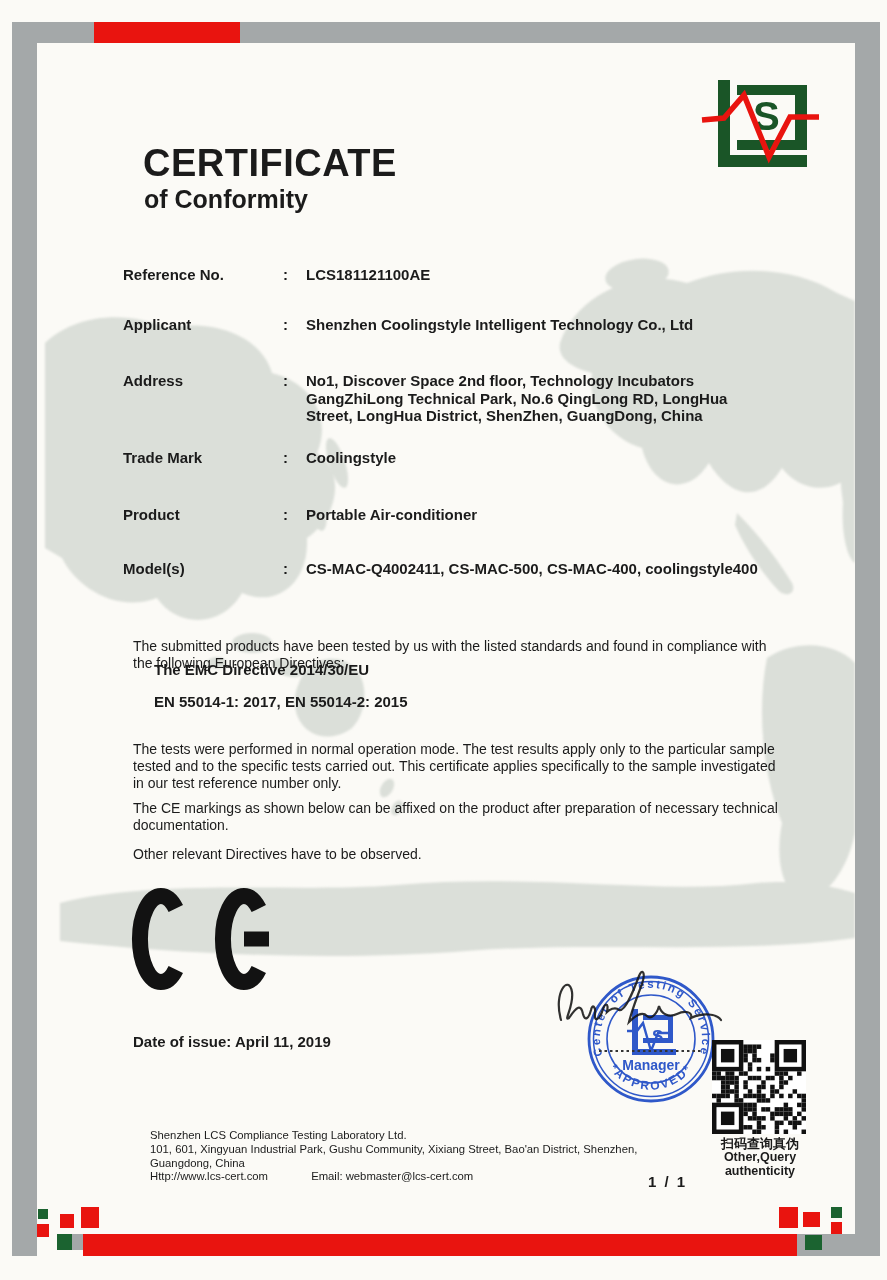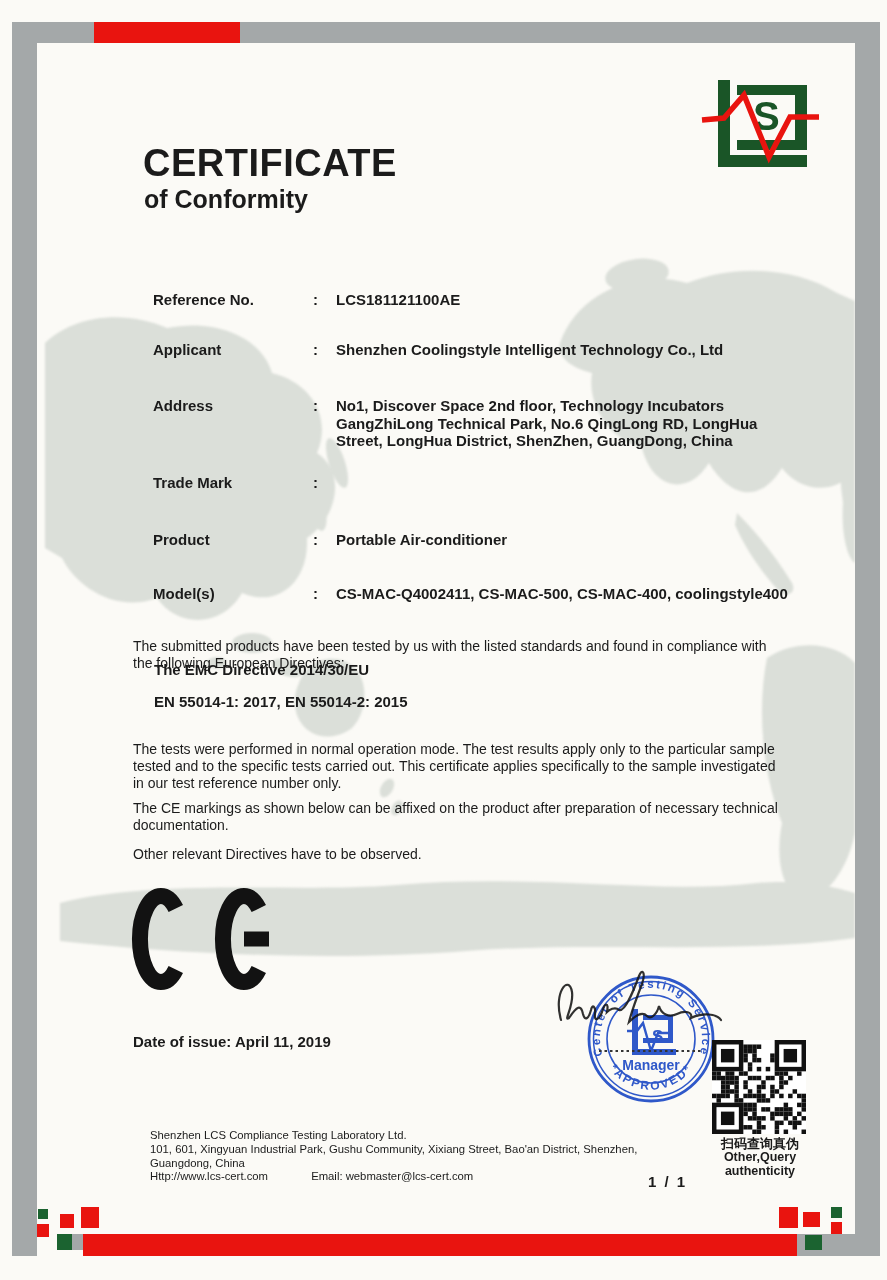--- a/index.html
+++ b/index.html
@@ -13,21 +13,21 @@
   .sq.green{background:#1b6330;}
   .sq.gray{background:#a4a8a9;}
   .sq.redsq{background:#e9140f;}
   
   #map-svg{position:absolute;left:37px;top:43px;filter:blur(1.2px);}
   #map-svg path,#map-svg ellipse{fill:#dbdfd9;}
   
   .title1{font-size:38px;font-weight:700;letter-spacing:.5px;}
   .title2{font-size:25px;font-weight:700;}
   
-  .row{position:absolute;left:153px;display:flex;font-size:15px;font-weight:700;line-height:17.5px;margin-top:25px;}
+  .row{position:absolute;left:123px;display:flex;font-size:15px;font-weight:700;line-height:17.5px;}
   .row .lbl{width:160px;flex:0 0 160px;}
   .row .col{width:23px;flex:0 0 23px;}
   .row .val{width:472px;}
   
   .para{position:absolute;left:133px;width:652px;font-size:14px;line-height:17px;}
   .bline{position:absolute;left:133px;font-size:15px;font-weight:700;margin-left:21px;}
   .date{position:absolute;left:133px;font-size:15px;font-weight:700;}
   
   .footer{position:absolute;left:150px;top:1129px;font-size:11.3px;line-height:13.8px;}
   .footer .cols span{display:inline-block;}
@@ -104,20 +104,21 @@
     <span class="val">Shenzhen Coolingstyle Intelligent Technology Co., Ltd</span>
   </div>
   <div class="row" style="top:372px;">
     <span class="lbl">Address</span>
     <span class="col">:</span>
     <span class="val">No1, Discover Space 2nd floor, Technology Incubators GangZhiLong Technical Park, No.6 QingLong RD, LongHua Street, LongHua District, ShenZhen, GuangDong, China</span>
   </div>
   <div class="row" style="top:449px;">
     <span class="lbl">Trade Mark</span>
     <span class="col">:</span>
+    <span class="val">Coolingstyle</span>
   </div>
   <div class="row" style="top:506px;">
     <span class="lbl">Product</span>
     <span class="col">:</span>
     <span class="val">Portable Air-conditioner</span>
   </div>
   <div class="row" style="top:560px;align-items:center;">
     <span class="lbl">Model(s)</span>
     <span class="col">:</span>
     <span class="val">CS-MAC-Q4002411, CS-MAC-500, CS-MAC-400, coolingstyle400</span>

